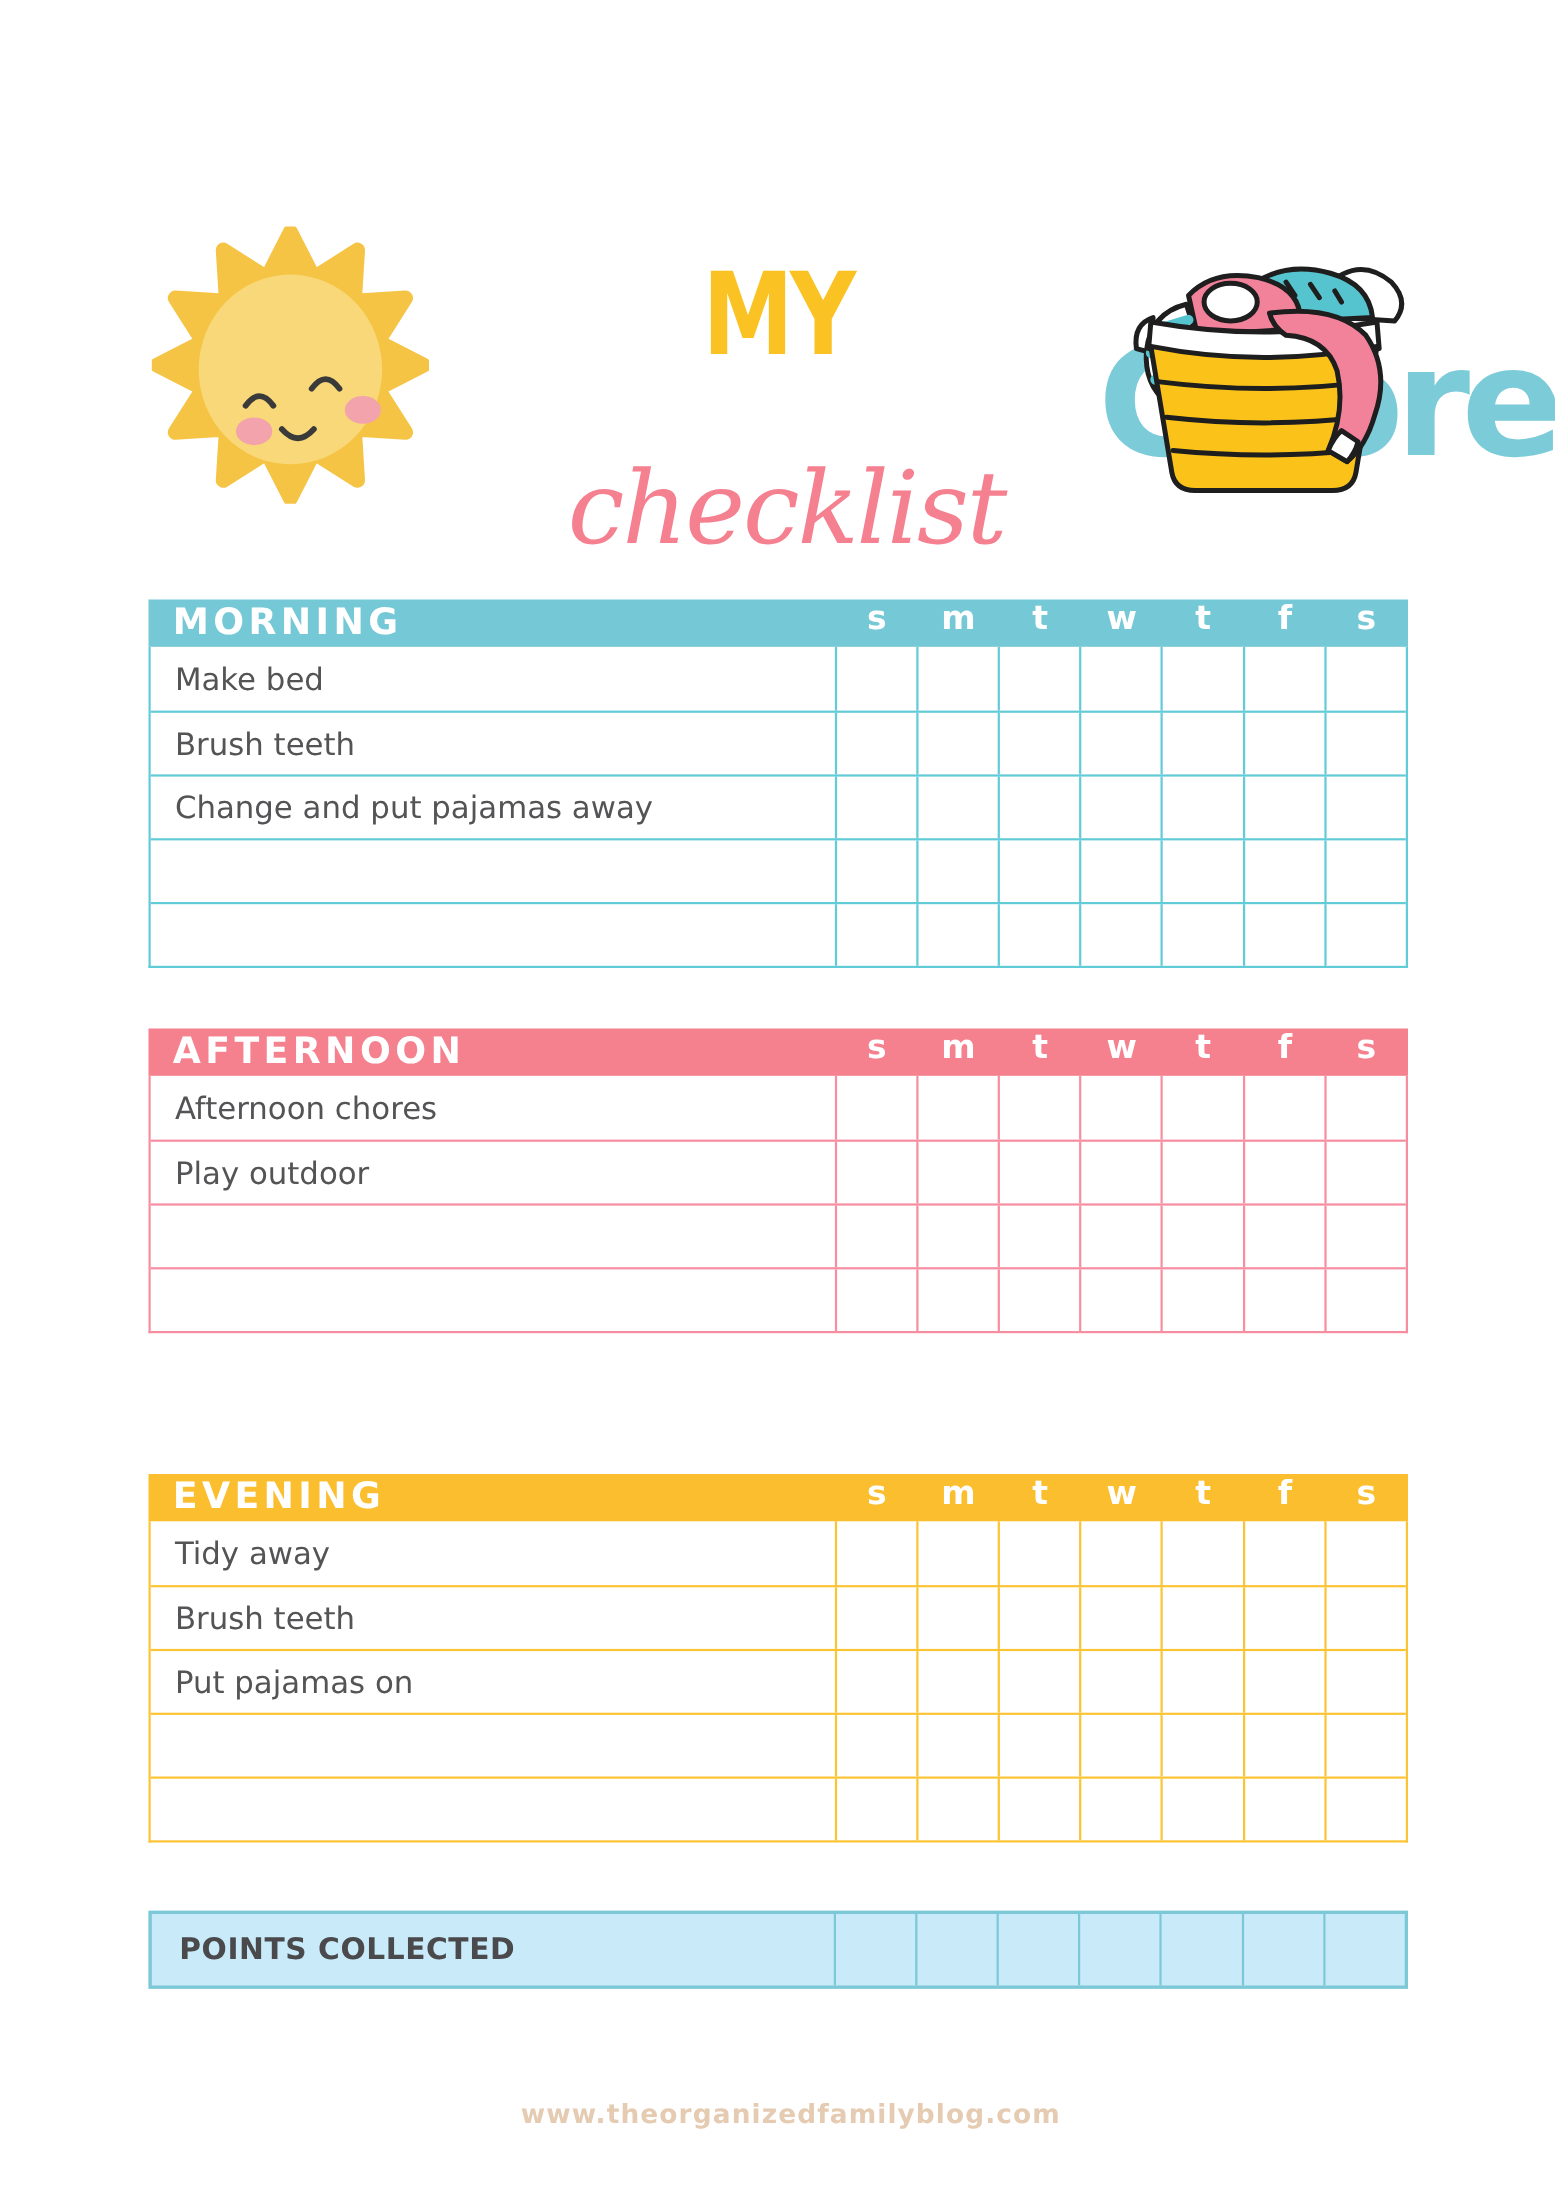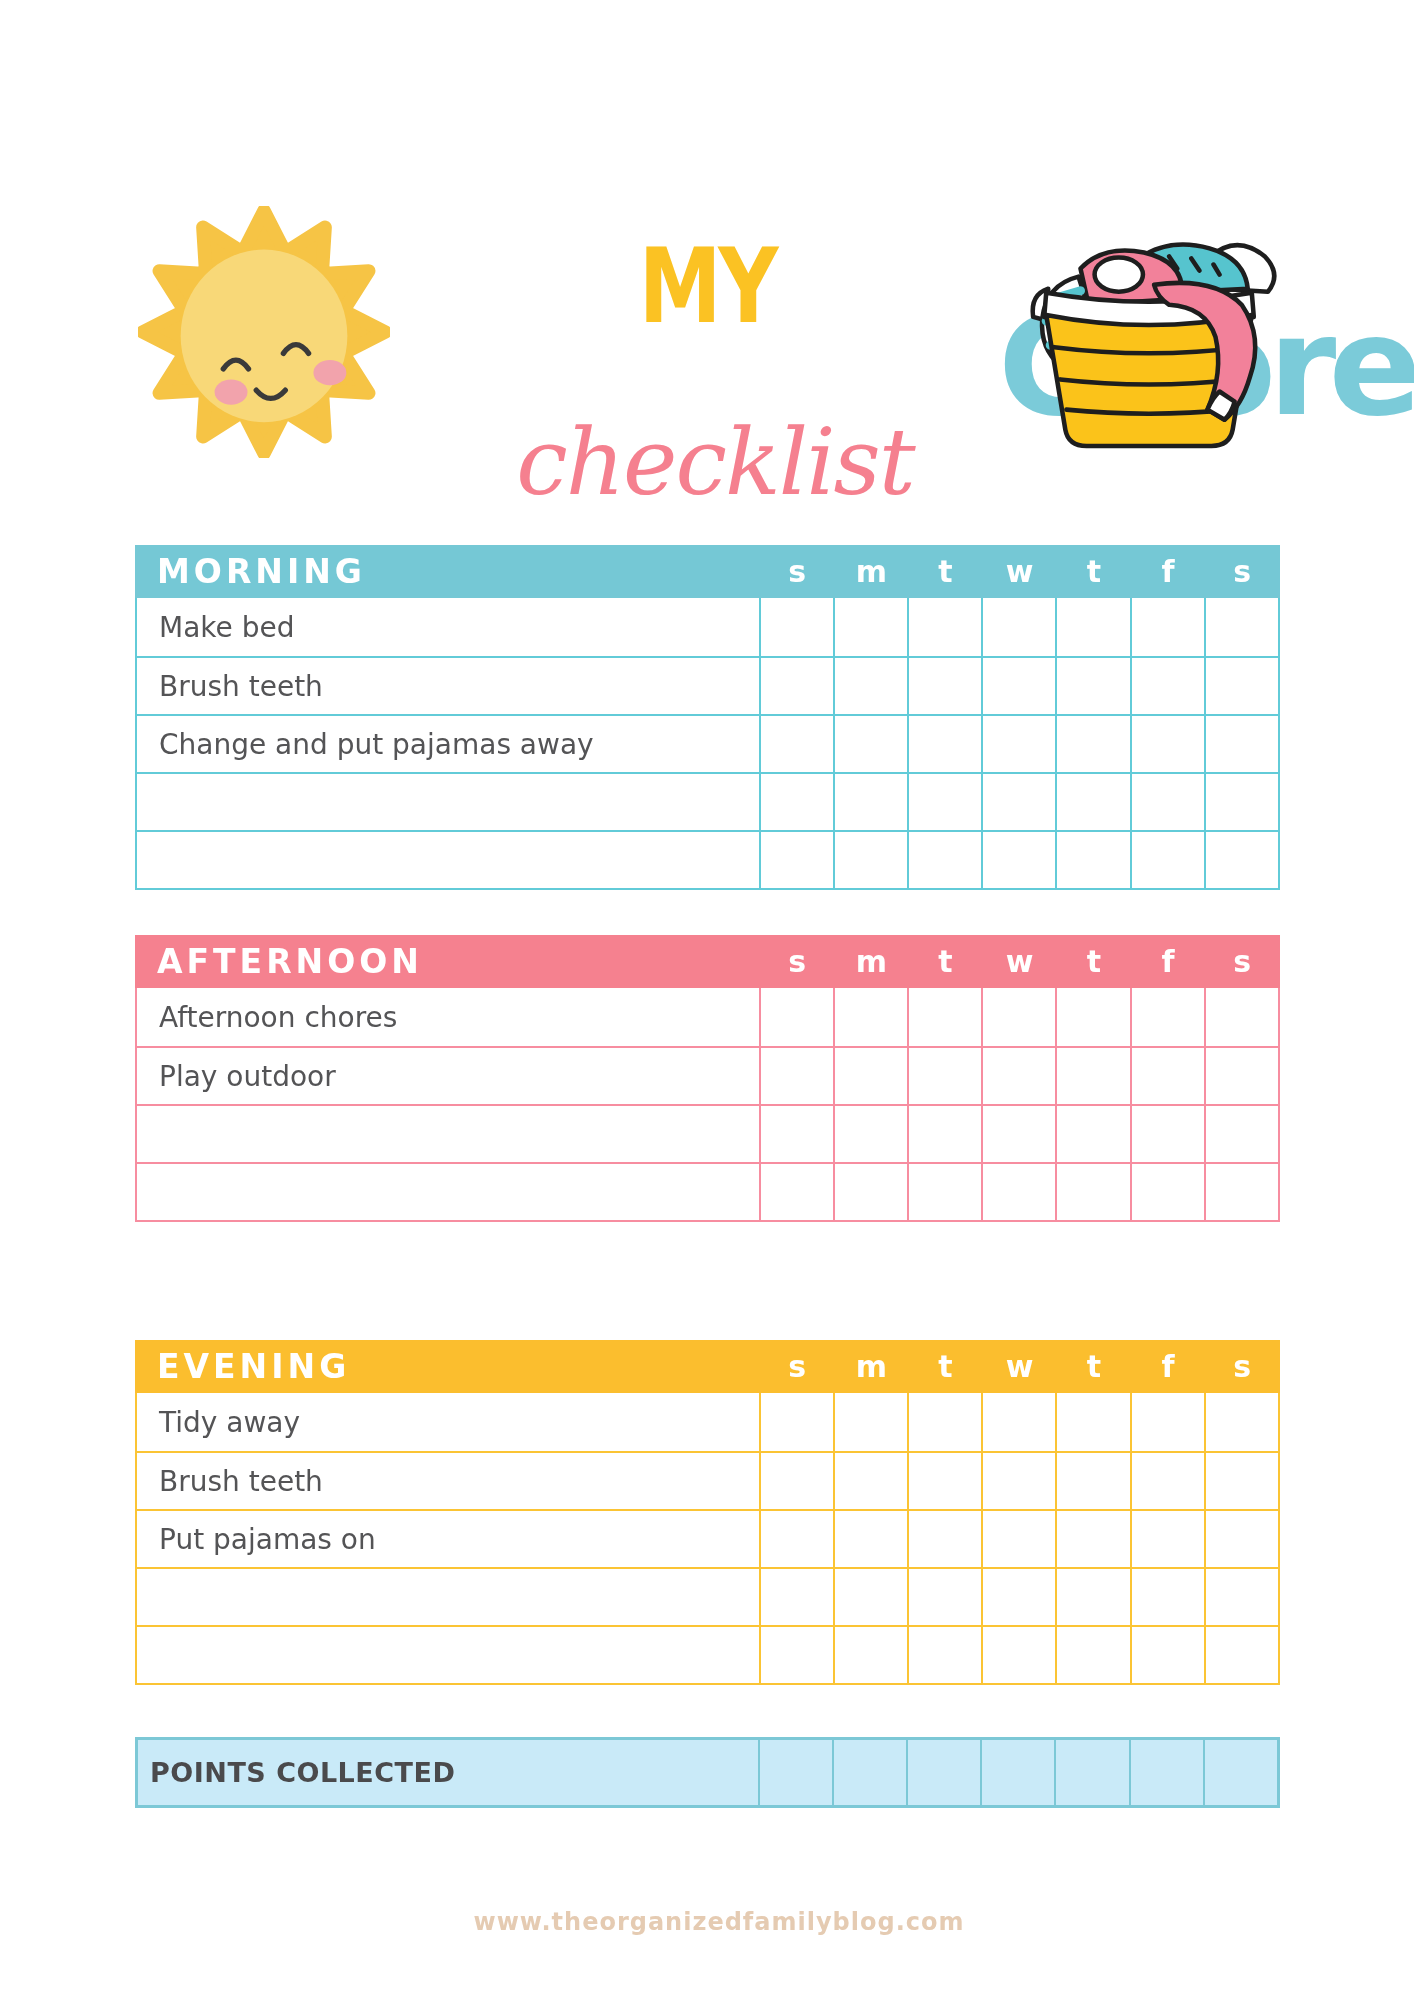--- a/index.html
+++ b/index.html
@@ -23,21 +23,21 @@
     position:absolute;left:0;right:0;top:408px;text-align:center;
     font-family:"DejaVu Serif","Liberation Serif",serif;font-style:italic;
     font-size:92px;line-height:1.2;color:#F5808F;letter-spacing:-2px;padding-left:16px;
   }
   
   .section{position:absolute;left:135px;width:1145px;}
   .sec-morning  {top:545px; --acc:#62CBD8; --fill:#75C8D5;}
   .sec-afternoon{top:935px; --acc:#F78DA0; --fill:#F5818F;}
   .sec-evening  {top:1340px;--acc:#FBC434; --fill:#FBBE2E;}
   .sec-header{
-    height:53px;display:flex;align-items:center;background:var(--fill);
+    height:43px;display:flex;background:var(--fill);
   }
   .sec-label{
     width:625px;box-sizing:border-box;padding-left:22px;
     color:#fff;font-weight:bold;font-size:33px;letter-spacing:4px;
   }
   .day-cell{
     flex:0 0 74.2px;text-align:center;color:#fff;font-weight:bold;
     font-size:30px;text-transform:lowercase;
   }
   .sec-body{border:2px solid var(--acc);border-top:none;}
@@ -48,21 +48,21 @@
     padding-left:22px;font-size:28px;color:#545456;
   }
   .check-cell{flex:0 0 74.2px;box-sizing:border-box;border-left:2px solid var(--acc);}
   
   .points{
     position:absolute;left:135px;top:1737px;width:1145px;height:71px;
     box-sizing:border-box;background:#C9EAF8;border:3px solid #7CC8D6;display:flex;
   }
   .points-label{
     flex:1 1 auto;display:flex;align-items:center;box-sizing:border-box;
-    padding-left:12px;font-weight:bold;font-size:27px;color:#4A4A4C;letter-spacing:0.5px;
+    padding-left:25px;font-weight:bold;font-size:27px;color:#4A4A4C;letter-spacing:0.5px;
   }
   .points-cell{flex:0 0 74.2px;box-sizing:border-box;border-left:2px solid #7CC8D6;}
   
   .footer{
     position:absolute;left:0;right:0;top:1908px;text-align:center;
     font-weight:bold;font-size:24px;color:#E5CBB2;letter-spacing:1px;margin-left:24px;
   }
 </style>
 </head>
 <body>

